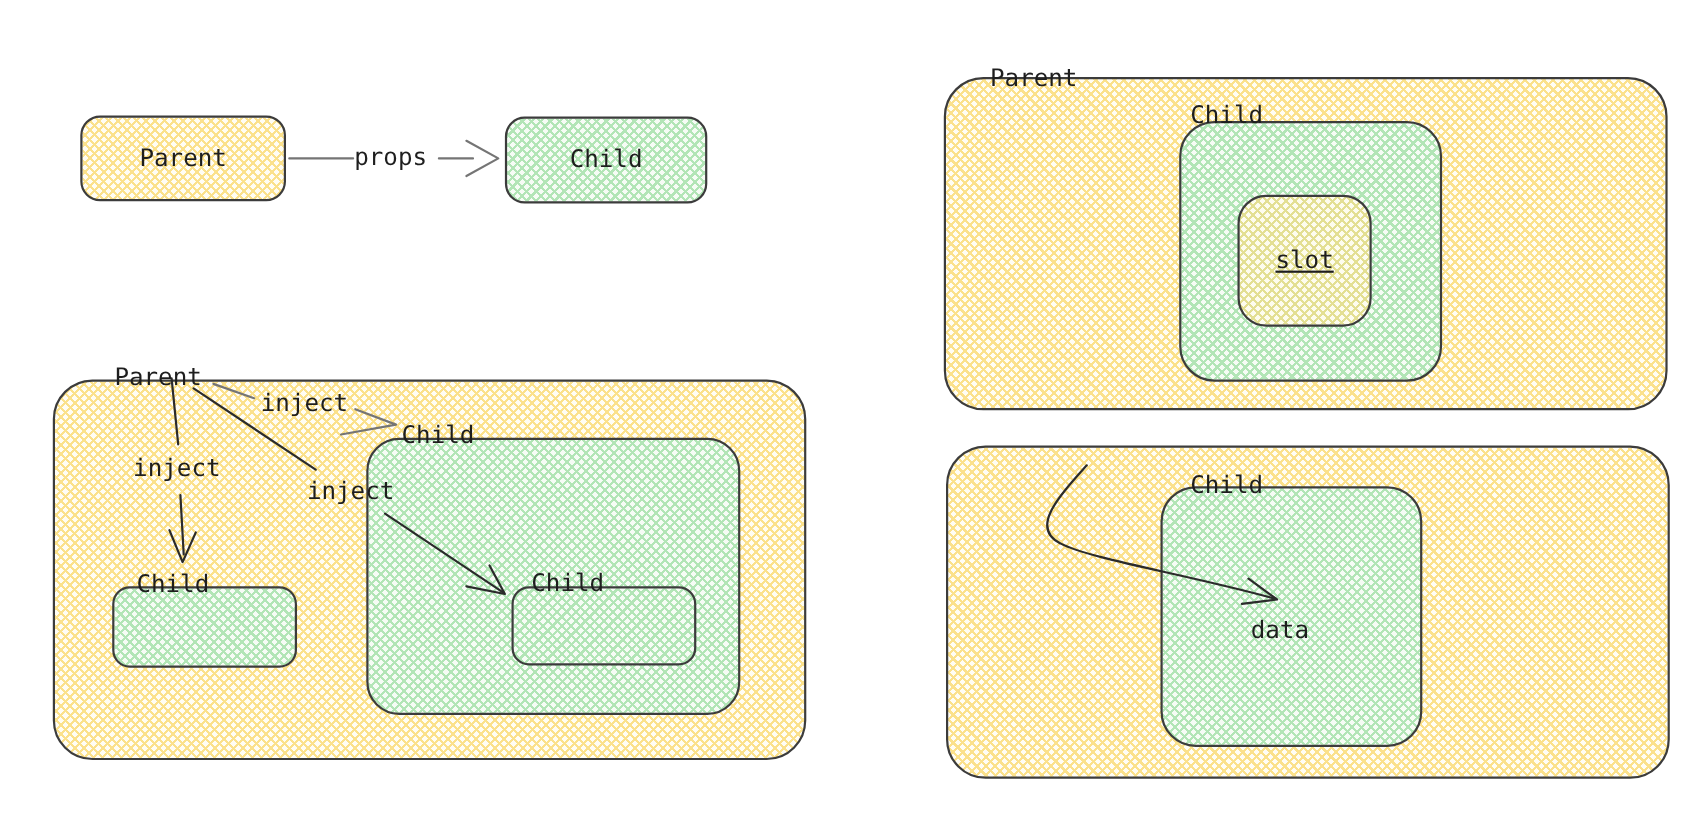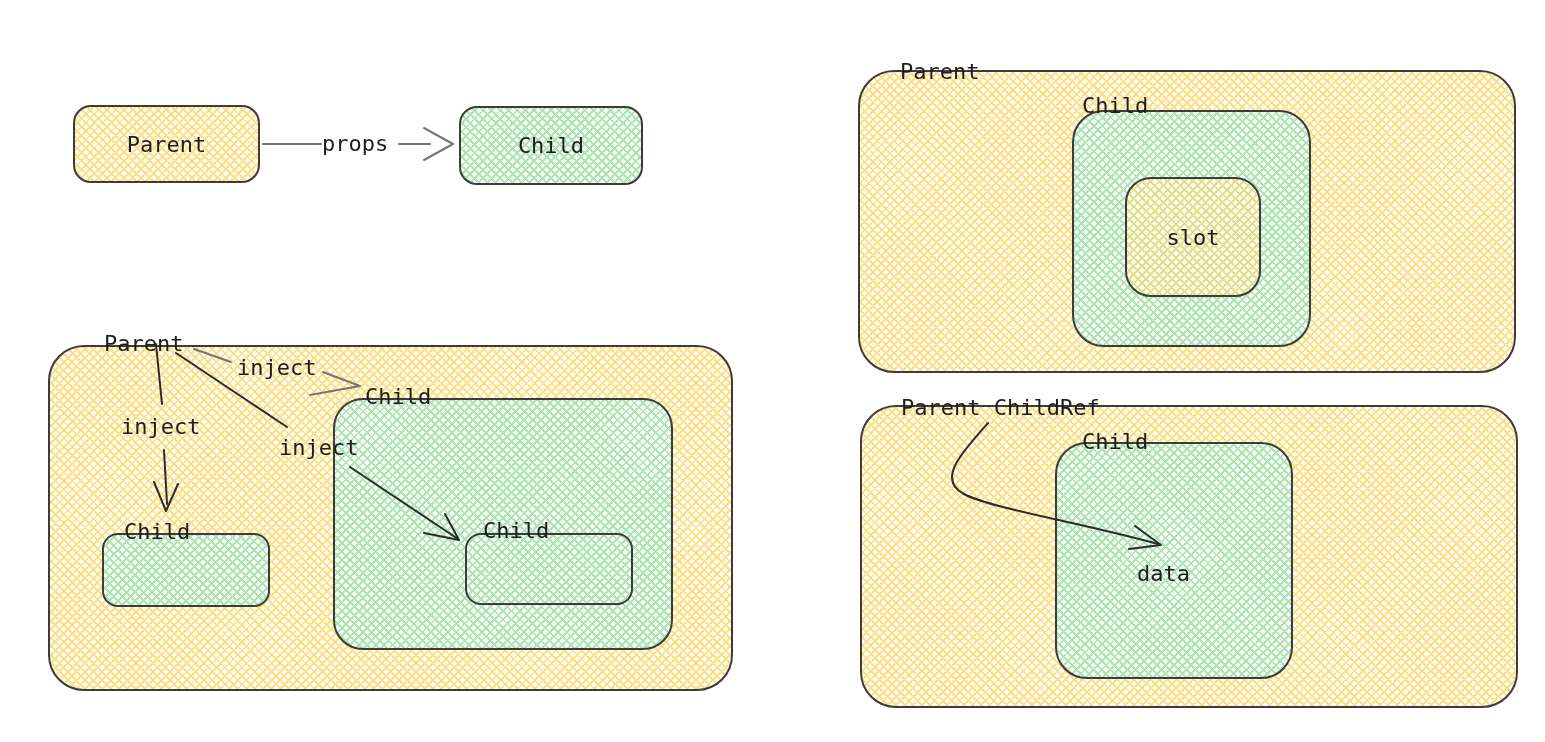--- a/index.html
+++ b/index.html
@@ -55,21 +55,21 @@
     <span class="boxlbl">Child</span>
   </div>
 
   <div class="box hatch-parent" style="left:48px;top:345px;width:685px;height:346px;border-radius:36px;"></div>
   <div class="box hatch-child" style="left:333px;top:398px;width:340px;height:252px;border-radius:30px;"></div>
   <div class="box hatch-child" style="left:102px;top:533px;width:168px;height:74px;border-radius:16px;"></div>
   <div class="box hatch-child" style="left:465px;top:533px;width:168px;height:72px;border-radius:16px;"></div>
 
   <div class="box hatch-parent" style="left:858px;top:70px;width:658px;height:303px;border-radius:36px;"></div>
   <div class="box hatch-child" style="left:1072px;top:110px;width:239px;height:237px;border-radius:32px;"></div>
-  <div class="box hatch-slot center" style="left:1125px;top:177px;width:136px;height:120px;border-radius:26px;">
+  <div class="box hatch-slot center" style="left:1125px;top:177px;width:122px;height:120px;border-radius:26px;text-decoration:underline;">
     <span class="boxlbl">slot</span>
   </div>
 
   <div class="box hatch-parent" style="left:860px;top:405px;width:658px;height:303px;border-radius:36px;"></div>
   <div class="box hatch-child" style="left:1055px;top:442px;width:238px;height:237px;border-radius:32px;"></div>
 
   <svg class="arrows" width="1545" height="742" viewBox="0 0 1545 742">
 
     <line class="a-gray" x1="263" y1="144" x2="321" y2="144"></line>
     <line class="a-gray" x1="399" y1="144" x2="430" y2="144"></line>
@@ -96,17 +96,16 @@
   <span class="lbl" style="left:237px;top:355px;">inject</span>
   <span class="lbl" style="left:121px;top:414px;">inject</span>
   <span class="lbl" style="left:279px;top:435px;">inject</span>
   <span class="lbl" style="left:365px;top:384px;">Child</span>
   <span class="lbl" style="left:124px;top:519px;">Child</span>
   <span class="lbl" style="left:483px;top:518px;">Child</span>
 
   <span class="lbl" style="left:900px;top:59px;">Parent</span>
   <span class="lbl" style="left:1082px;top:93px;">Child</span>
 
-  <span class="lbl" style="left:901px;top:395px;">Parent ChildRef</span>
   <span class="lbl" style="left:1082px;top:429px;">Child</span>
   <span class="lbl" style="left:1137px;top:561px;">data</span>
 
 </div>
 
 </body></html>

